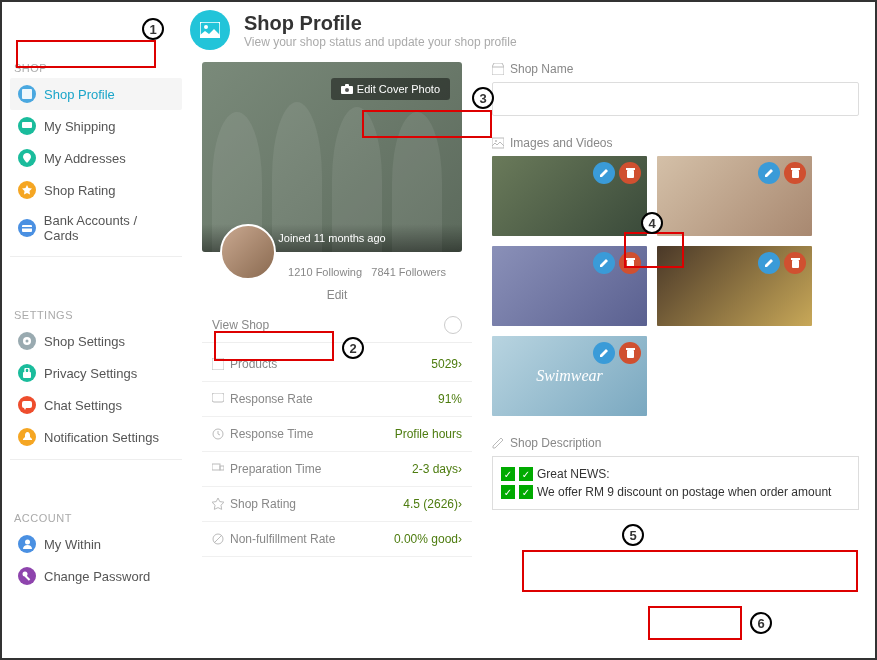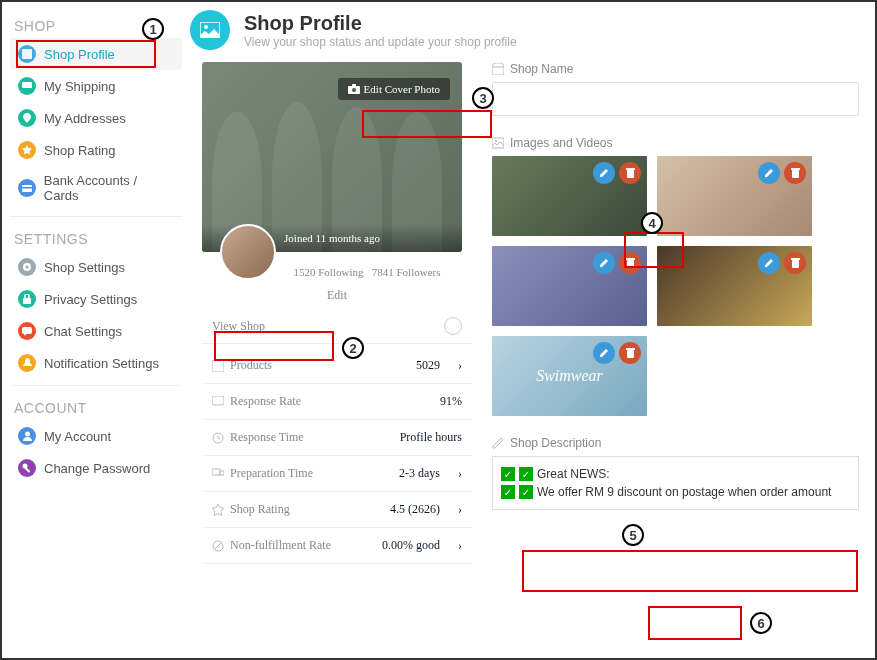--- a/index.html
+++ b/index.html
@@ -1,42 +1,42 @@
 <!DOCTYPE html>
 <html><head>
 <meta charset="utf-8">
 <style>
 * { box-sizing: border-box; margin: 0; padding: 0; }
 body { font-family: -apple-system, Arial, sans-serif; background: #fff; font-size: 13px; color: #333; }
 .frame { width: 877px; height: 660px; border: 2px solid #333; position: relative; overflow: hidden; }
 .layout { display: flex; height: 100%; padding: 8px; }
 .sidebar { width: 180px; padding-right: 8px; }
-.sec-title { color: #aaa; font-size: 14px; padding: 8px 4px 4px; letter-spacing: .5px; }
+.sec-title { color: #aaa; font-size: 11px; padding: 8px 4px 4px; letter-spacing: .5px; margin-top: 44px; }
 .nav-item { display: flex; align-items: center; padding: 7px 8px; cursor: pointer; border-radius: 2px; font-size: 13px; color: #555; }
 .nav-item.active { background: #f5f5f5; color: #1aa5c9; }
 .nav-item .ic { width: 18px; height: 18px; border-radius: 50%; margin-right: 8px; display: inline-flex; align-items: center; justify-content: center; }
 .hr { border: none; border-top: 1px solid #eee; margin: 6px 0; }
 .main { flex: 1; display: flex; gap: 20px; padding-left: 12px; overflow: hidden; }
 .header { display: flex; align-items: center; gap: 14px; margin-bottom: 12px; }
 .header .circ { width: 40px; height: 40px; border-radius: 50%; background: #22c4d9; display: flex; align-items: center; justify-content: center; }
 .header h1 { font-size: 20px; font-weight: 600; color: #333; }
 .header p { font-size: 12px; color: #aaa; }
-.left-col { width: 270px; font-family: Liberation Serif, serif; }
+.left-col { width: 270px; }
 .cover { width: 260px; height: 190px; background: linear-gradient(135deg,#7a8a7a,#5c6a5c); position: relative; border-radius: 3px; overflow: hidden; }
 .cover-btn { position: absolute; top: 16px; right: 12px; background: rgba(0,0,0,.45); color: #fff; padding: 5px 10px; border-radius: 3px; font-size: 11px; display: flex; align-items: center; gap: 4px; }
 .cover-info { position: absolute; bottom: 0; left: 0; right: 0; padding: 8px; color: #fff; font-size: 11px; text-align: center; background: linear-gradient(transparent, rgba(0,0,0,.4)); }
 .avatar { position: absolute; left: 18px; bottom: -28px; width: 56px; height: 56px; border-radius: 50%; background: linear-gradient(135deg,#c9a890,#8a6a50); border: 2px solid #fff; }
 .follow-row { text-align: center; padding: 14px 0 4px 60px; font-size: 11px; color: #888; }
 .edit-btn { text-align: center; padding: 6px; color: #888; font-size: 12px; }
 .view-row { display: flex; justify-content: space-between; align-items: center; padding: 8px 10px; color: #888; font-size: 12px; border-bottom: 1px solid #eee; gap: 44px; }
 .smiley { width: 18px; height: 18px; border: 1px solid #ccc; border-radius: 50%; }
 .stats { margin-top: 4px; }
 .stat-row { display: flex; justify-content: space-between; align-items: center; padding: 10px 10px; border-bottom: 1px solid #f0f0f0; font-size: 12px; }
 .stat-row .lbl { color: #888; display: flex; align-items: center; gap: 6px; }
-.stat-row .val { color: #0f172a; display: flex; align-items: center; gap: 18px; }
+.stat-row .val { color: #4d7c0f; display: flex; align-items: center; gap: 0; }
 .right-col { flex: 1; padding-right: 8px; }
 .field-label { color: #888; font-size: 12px; display: flex; align-items: center; gap: 6px; margin-bottom: 6px; }
 .input { width: 100%; height: 34px; border: 1px solid #ddd; border-radius: 2px; padding: 0 8px; }
 .hint { color: #aaa; font-size: 11px; display: flex; justify-content: space-between; margin-bottom: 8px; }
 .thumbs { display: flex; flex-wrap: wrap; gap: 10px; }
 .thumb { width: 155px; height: 80px; position: relative; border-radius: 1px; overflow: hidden; }
 .thumb.t1 { background: linear-gradient(135deg,#6a7a5a,#3a4a3a); }
 .thumb.t2 { background: linear-gradient(135deg,#d4c0a8,#a88870); }
 .thumb.t3 { background: linear-gradient(135deg,#8a90b8,#5a6090); }
 .thumb.t4 { background: linear-gradient(135deg,#4a3828,#c8a858); }
@@ -142,21 +142,21 @@
         </div>
   <hr class="hr">
   <div class="sec-title">ACCOUNT</div>
   <div class="nav-item">
           <span class="ic" style="background:#4a90e2">
             <svg width="9" height="10" viewBox="0 0 9 10">
               <circle cx="4.5" cy="3" r="2.5" fill="#fff"></circle>
               <path d="M0 10c0-2.5 2-4 4.5-4S9 7.5 9 10z" fill="#fff"></path>
             </svg>
           </span>
-          <span>My Account</span>
+          <span>My Within</span>
         </div>
   <div class="nav-item">
           <span class="ic" style="background:#8e44ad">
             <svg width="10" height="10" viewBox="0 0 10 10">
               <circle cx="3" cy="3" r="2.5" fill="#fff"></circle>
               <rect x="4" y="4" width="6" height="2" fill="#fff" transform="rotate(45 4 4)"></rect>
             </svg>
           </span>
           <span>Change Password</span>
         </div>
@@ -192,21 +192,21 @@
                     <rect x="4" width="4" height="3" fill="#fff" rx="1"></rect>
                     <circle cx="6" cy="6" r="2" fill="#555"></circle>
                   </svg>
             <span>Edit Cover Photo</span>
           </div>
           <div class="cover-info">Joined 11 months ago</div>
         </div>
         <div class="avatar"></div>
       </div>
       <div class="follow-row">
-        <span>1520</span> <span>Following</span>&nbsp;&nbsp;
+        <span>1210</span> <span>Following</span>&nbsp;&nbsp;
         <span>7841</span> <span>Followers</span>
       </div>
       <div class="edit-btn">Edit</div>
       <div class="view-row">
         <span>View Shop</span>
         <span class="smiley"></span>
       </div>
       <div class="stats">
         <div class="stat-row">
                 <span class="lbl">

